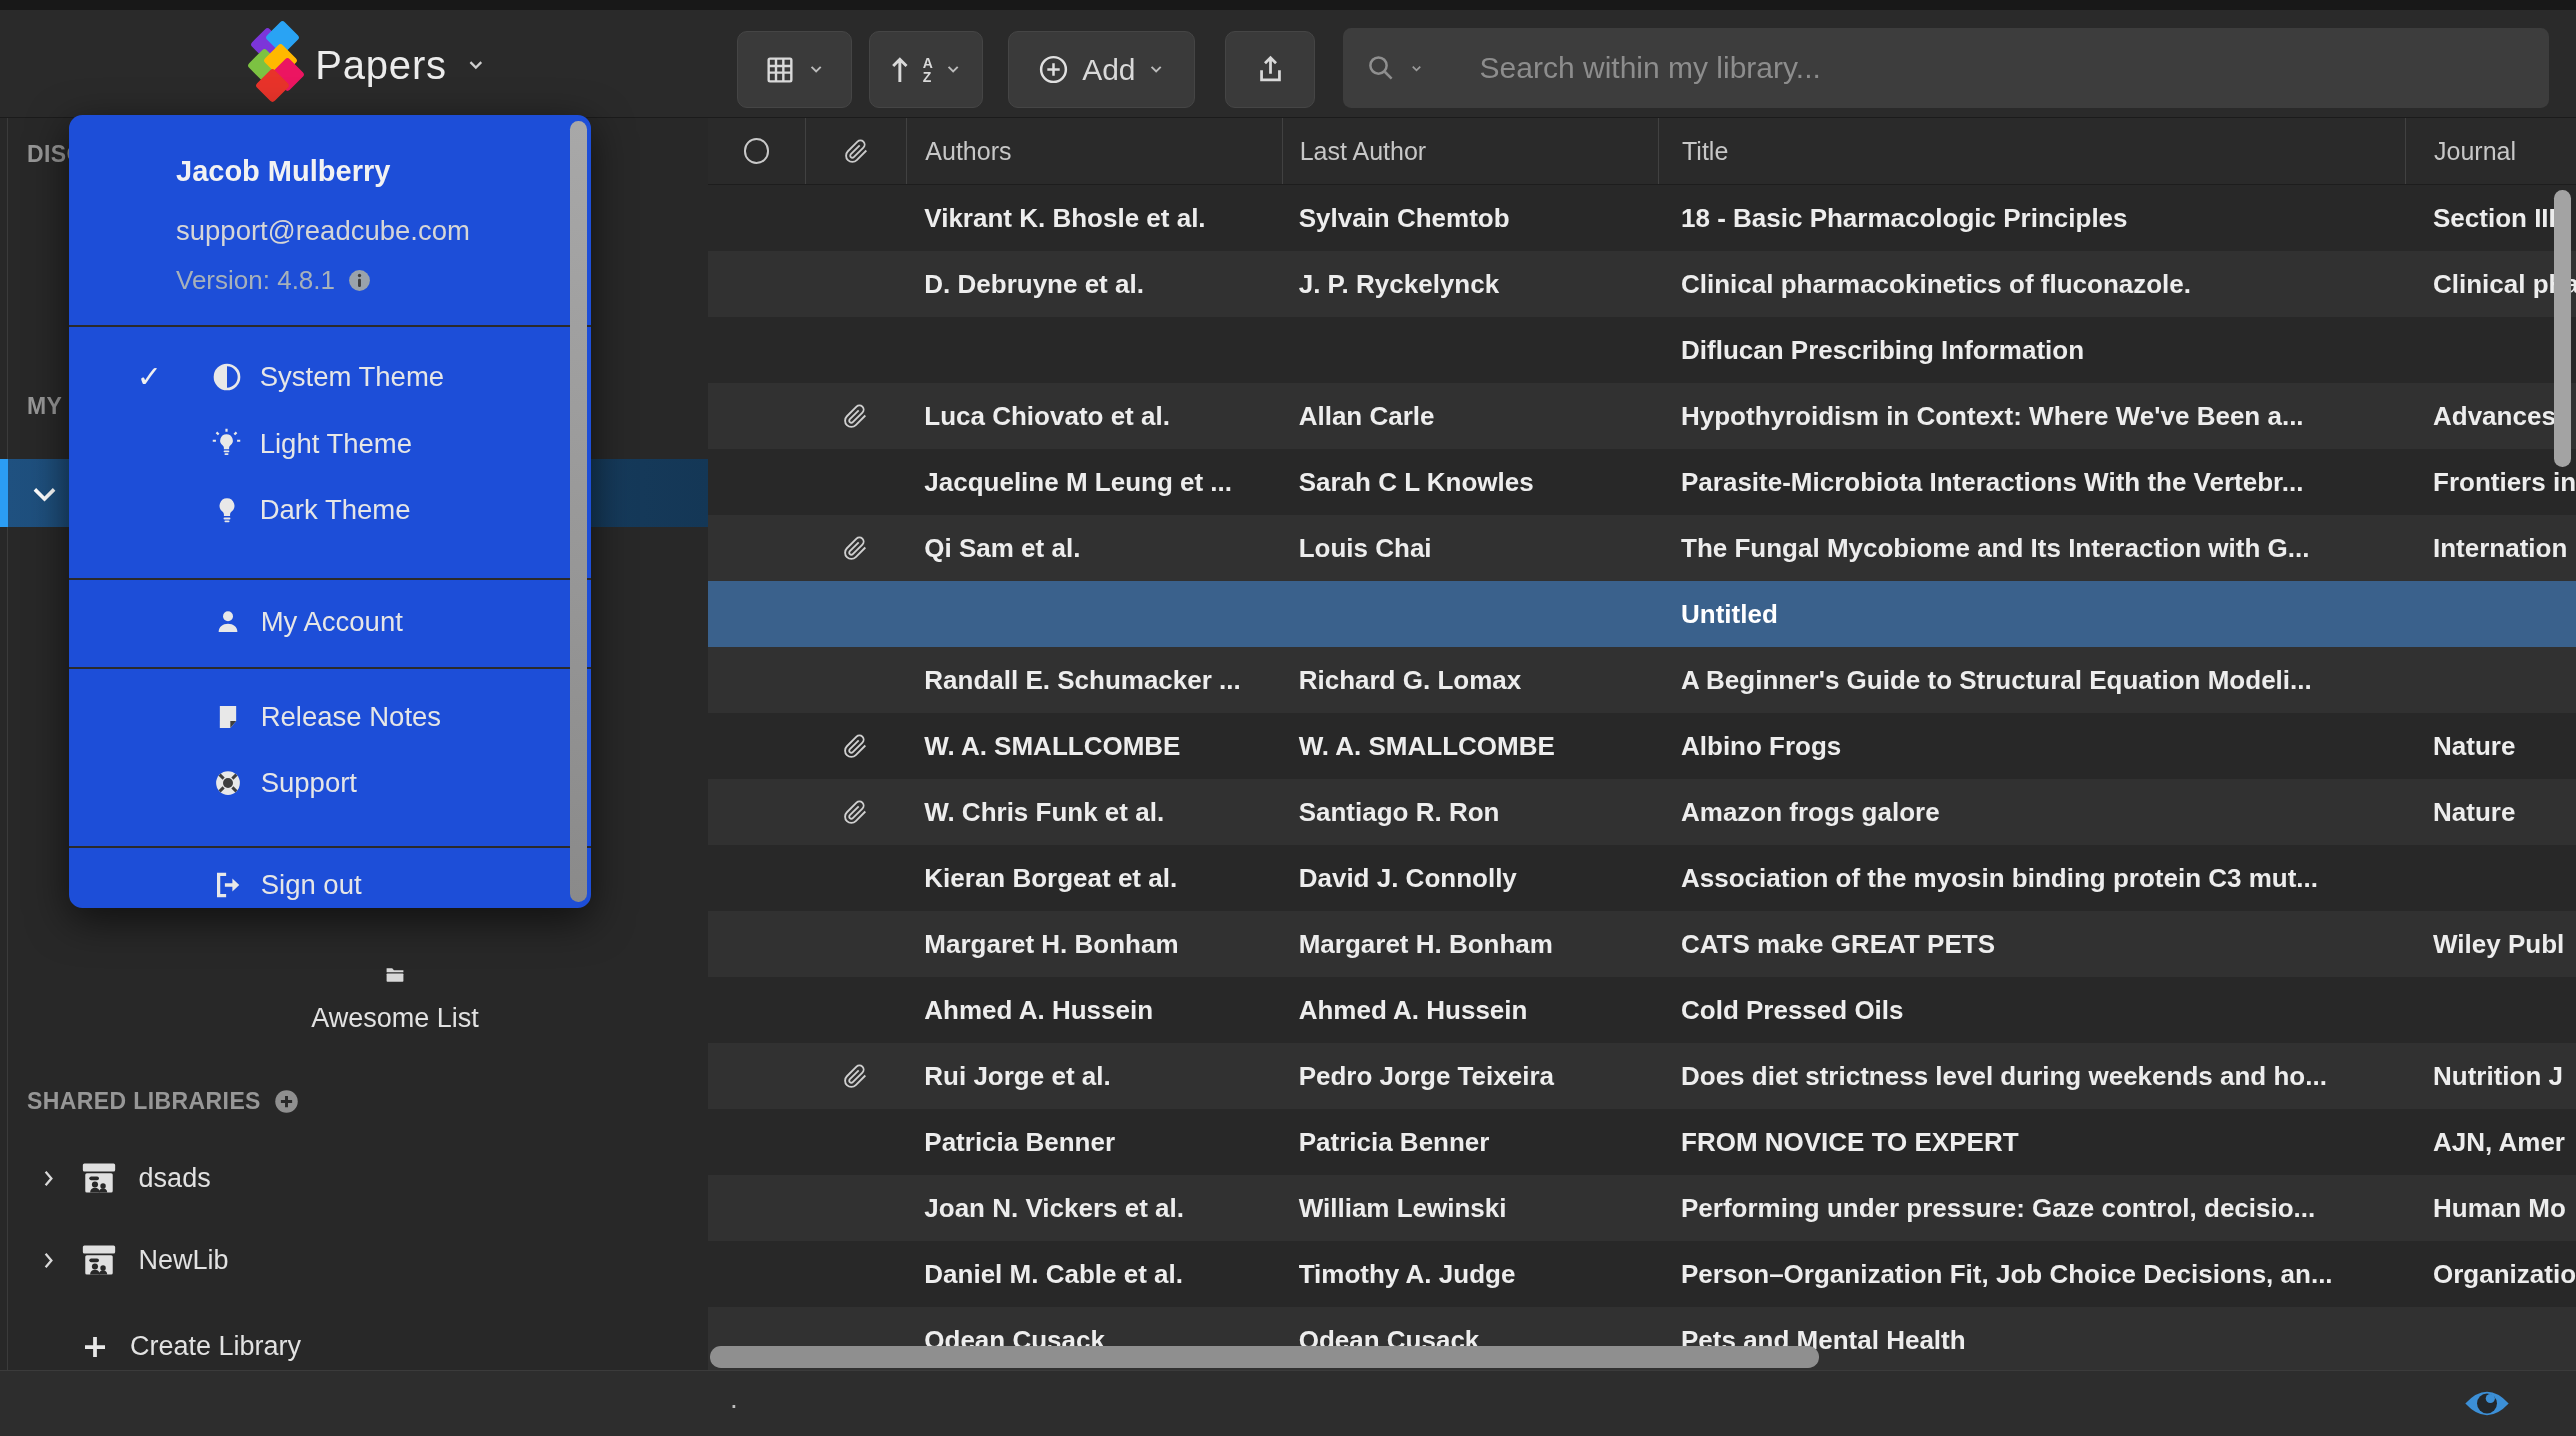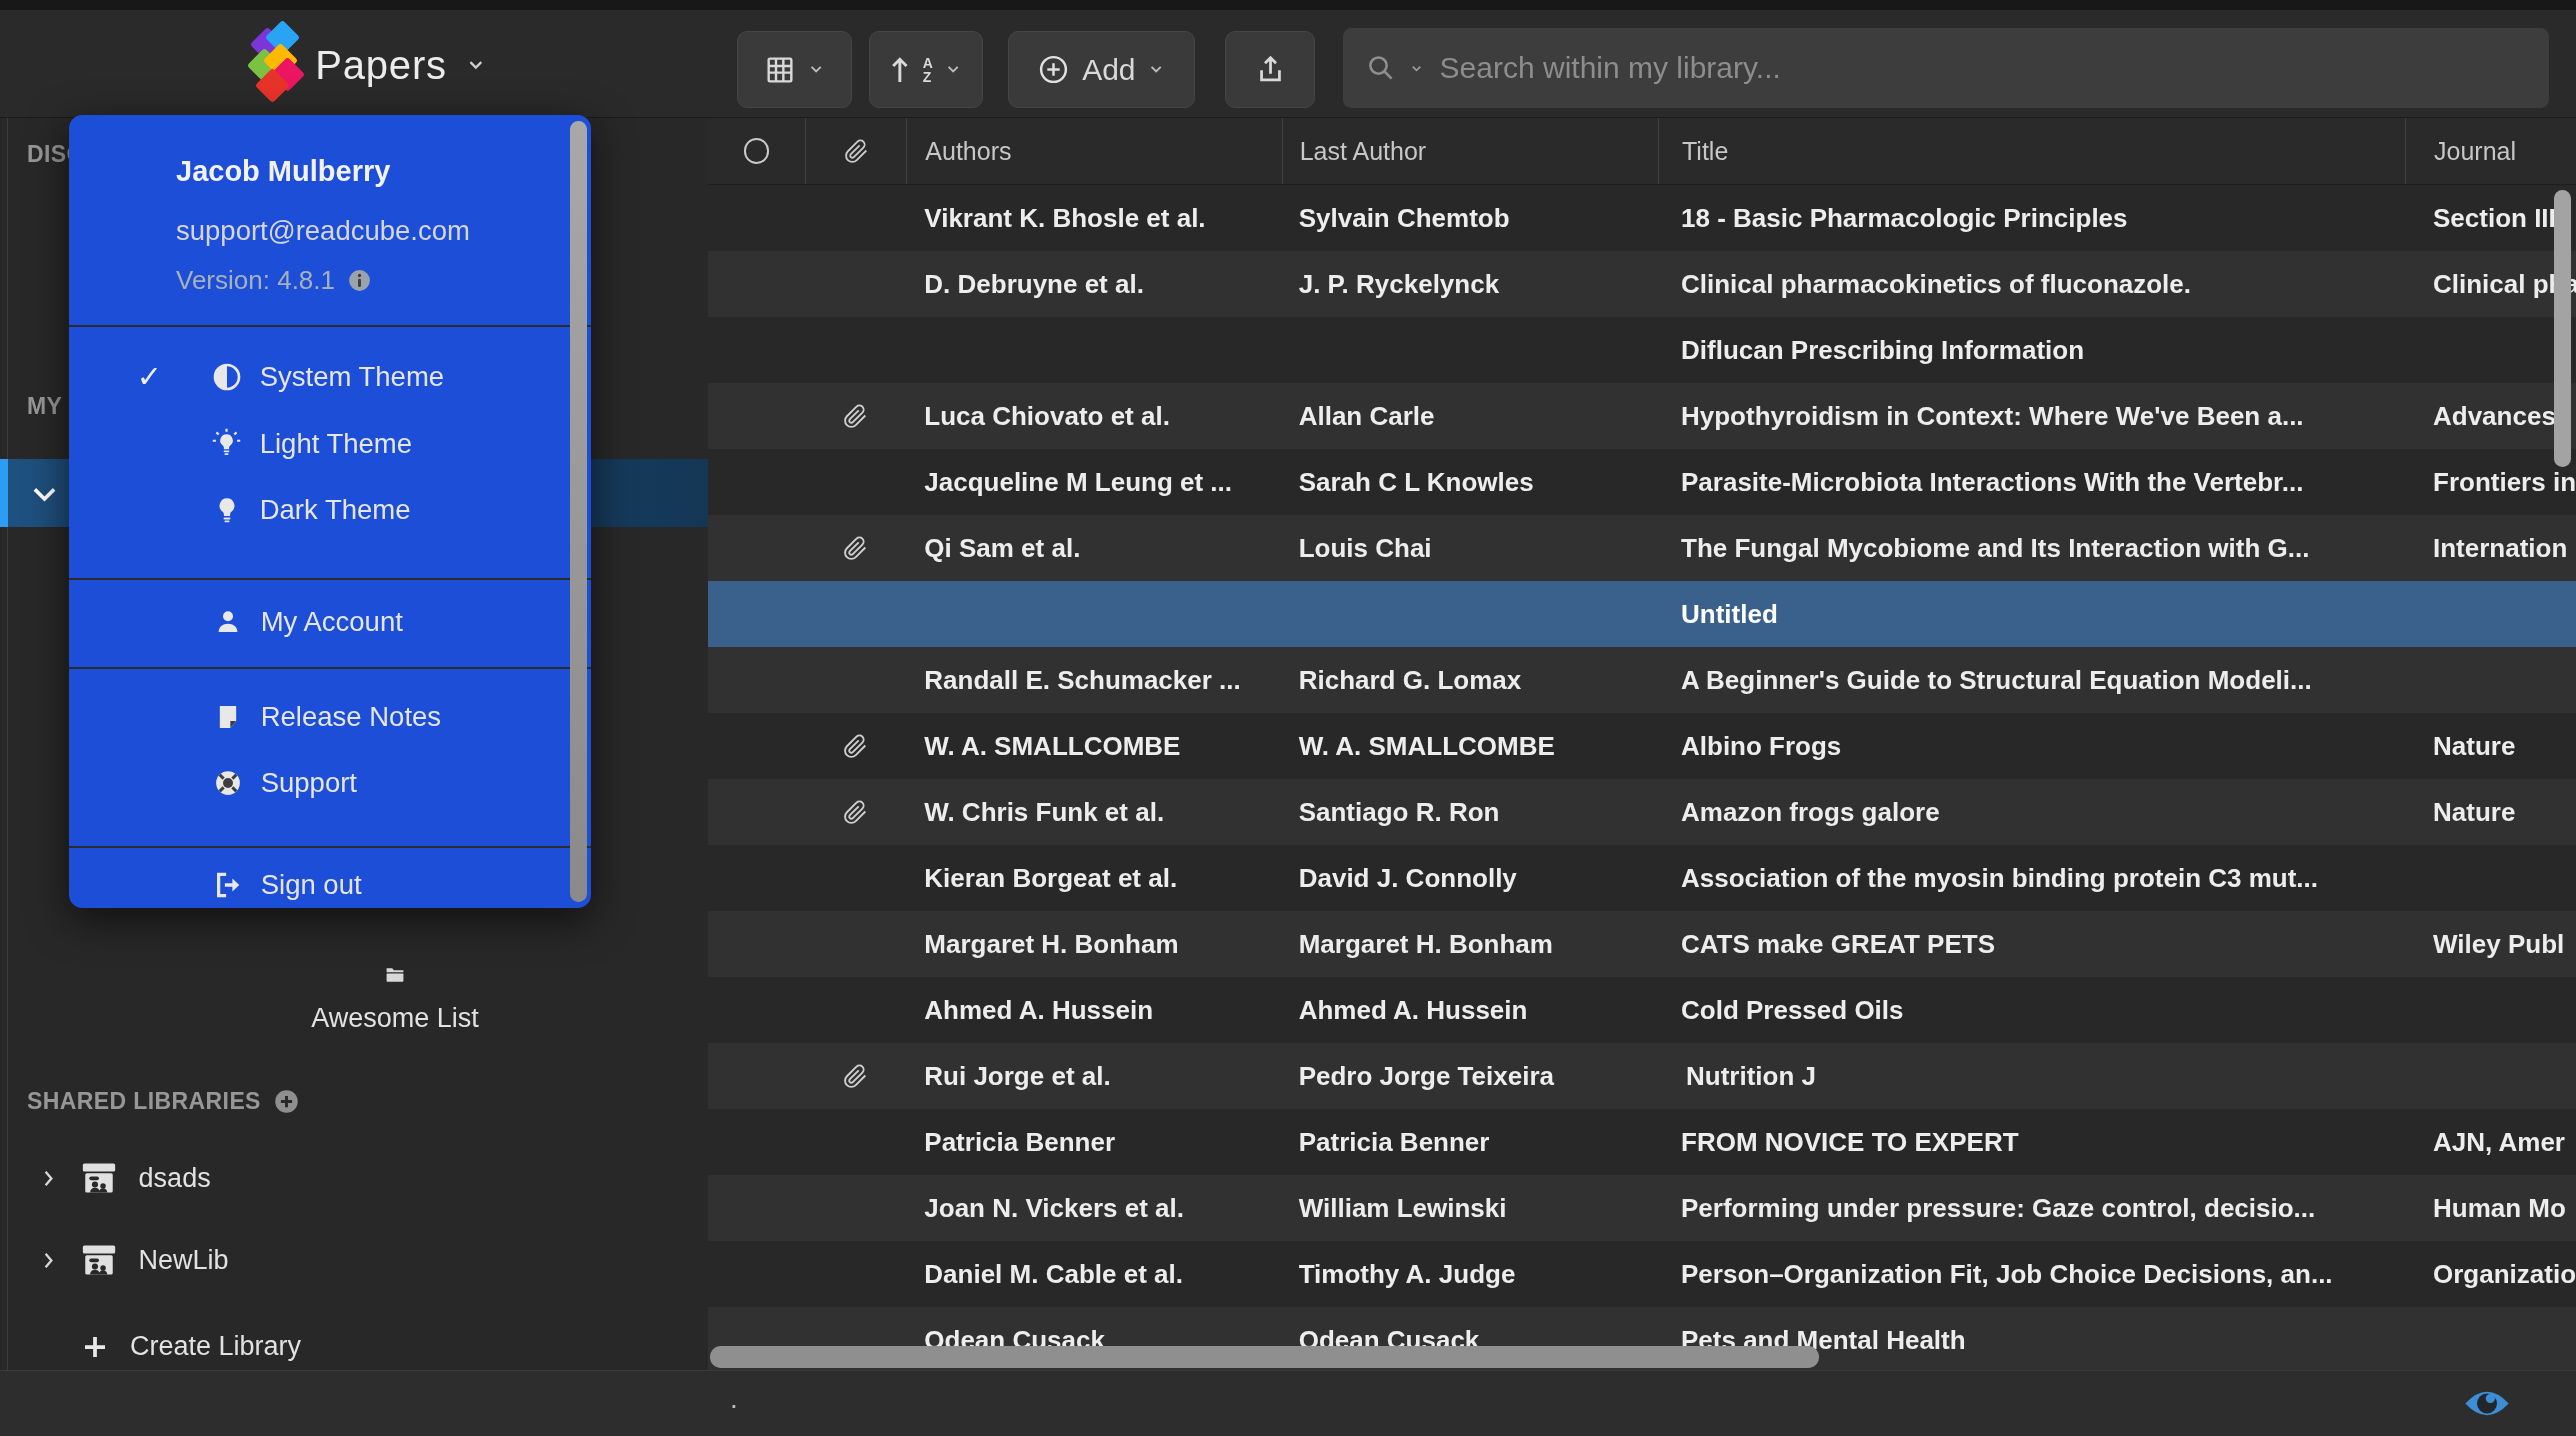--- a/index.html
+++ b/index.html
@@ -14,21 +14,21 @@
   .logo-mark i{position:absolute;width:25px;height:25px;transform:rotate(45deg);border-radius:3.3px;}
   .logo-text{font-size:40px;font-weight:400;color:#ececec;letter-spacing:0.8px;}
   .tb-btn{position:absolute;top:21px;height:77px;background:#3a3a3a;border:0.8px solid #454545;border-radius:10px;
           display:flex;align-items:center;justify-content:center;gap:11.7px;box-sizing:border-box;color:#d9d9d9;}
   .btn-view{left:737px;width:115px;}
   .btn-sort{left:869px;width:114px;}
   .btn-add{left:1008px;width:187px;font-size:30px;}
   .btn-upload{left:1225px;width:90px;}
   .searchbar{position:absolute;left:1343px;right:27.5px;top:18.3px;height:80px;background:#3d3d3d;border-radius:8.3px;
              display:flex;align-items:center;padding:0 23px;gap:13.3px;box-sizing:border-box;}
-  .searchbar input{flex:1;background:transparent;border:none;outline:none;color:#a3a3a3;font-size:30px;font-family:inherit;}
+  .searchbar input{flex:1;background:transparent;border:none;outline:none;color:#a3a3a3;font-size:30px;font-family:inherit;margin-left:40px;}
   .searchbar input::placeholder{color:#8d8d8d;}
   .sort-az{display:flex;flex-direction:column;line-height:14px;font-size:14px;font-weight:700;color:#d9d9d9;}
 
   
   .sidebar{position:absolute;left:0;top:118px;width:708px;bottom:67px;background:#282828;}
   .sidebar::before{content:"";position:absolute;left:6.7px;top:0;bottom:0;width:1.7px;background:#3b3b3b;}
   .sb-heading{position:absolute;left:27px;font-size:23px;font-weight:700;color:#979797;letter-spacing:0.4px;white-space:nowrap;display:flex;align-items:center;gap:11.7px;}
   .sb-selected{position:absolute;left:0;top:341px;width:100%;height:68px;
                background:linear-gradient(90deg,#1f5180 0%,#1a4469 40%,#143756 100%);
                border-left:8.3px solid #2b9df4;box-sizing:border-box;display:flex;align-items:center;padding-left:20px;}
@@ -398,20 +398,21 @@
 
         <div class="row">
           <div class="cell c-sel"></div>
           <div class="cell c-att">
             <svg width="25" height="25" viewBox="0 0 24 24">
               <path d="M21.44 11.05l-9.19 9.19a6 6 0 0 1-8.49-8.49l9.19-9.19a4 4 0 0 1 5.66 5.66l-9.2 9.19a2 2 0 0 1-2.83-2.83l8.49-8.48" fill="none" stroke="#d0d0d0" stroke-width="1.8"></path>
             </svg>
           </div>
           <div class="cell c-auth">Rui Jorge et al.</div>
           <div class="cell c-last">Pedro Jorge Teixeira</div>
+          <div class="cell c-title">Does diet strictness level during weekends and ho...</div>
           <div class="cell c-journal">Nutrition J</div>
         </div>
 
         <div class="row">
           <div class="cell c-sel"></div>
           <div class="cell c-att">
             
           </div>
           <div class="cell c-auth">Patricia Benner</div>
           <div class="cell c-last">Patricia Benner</div>

